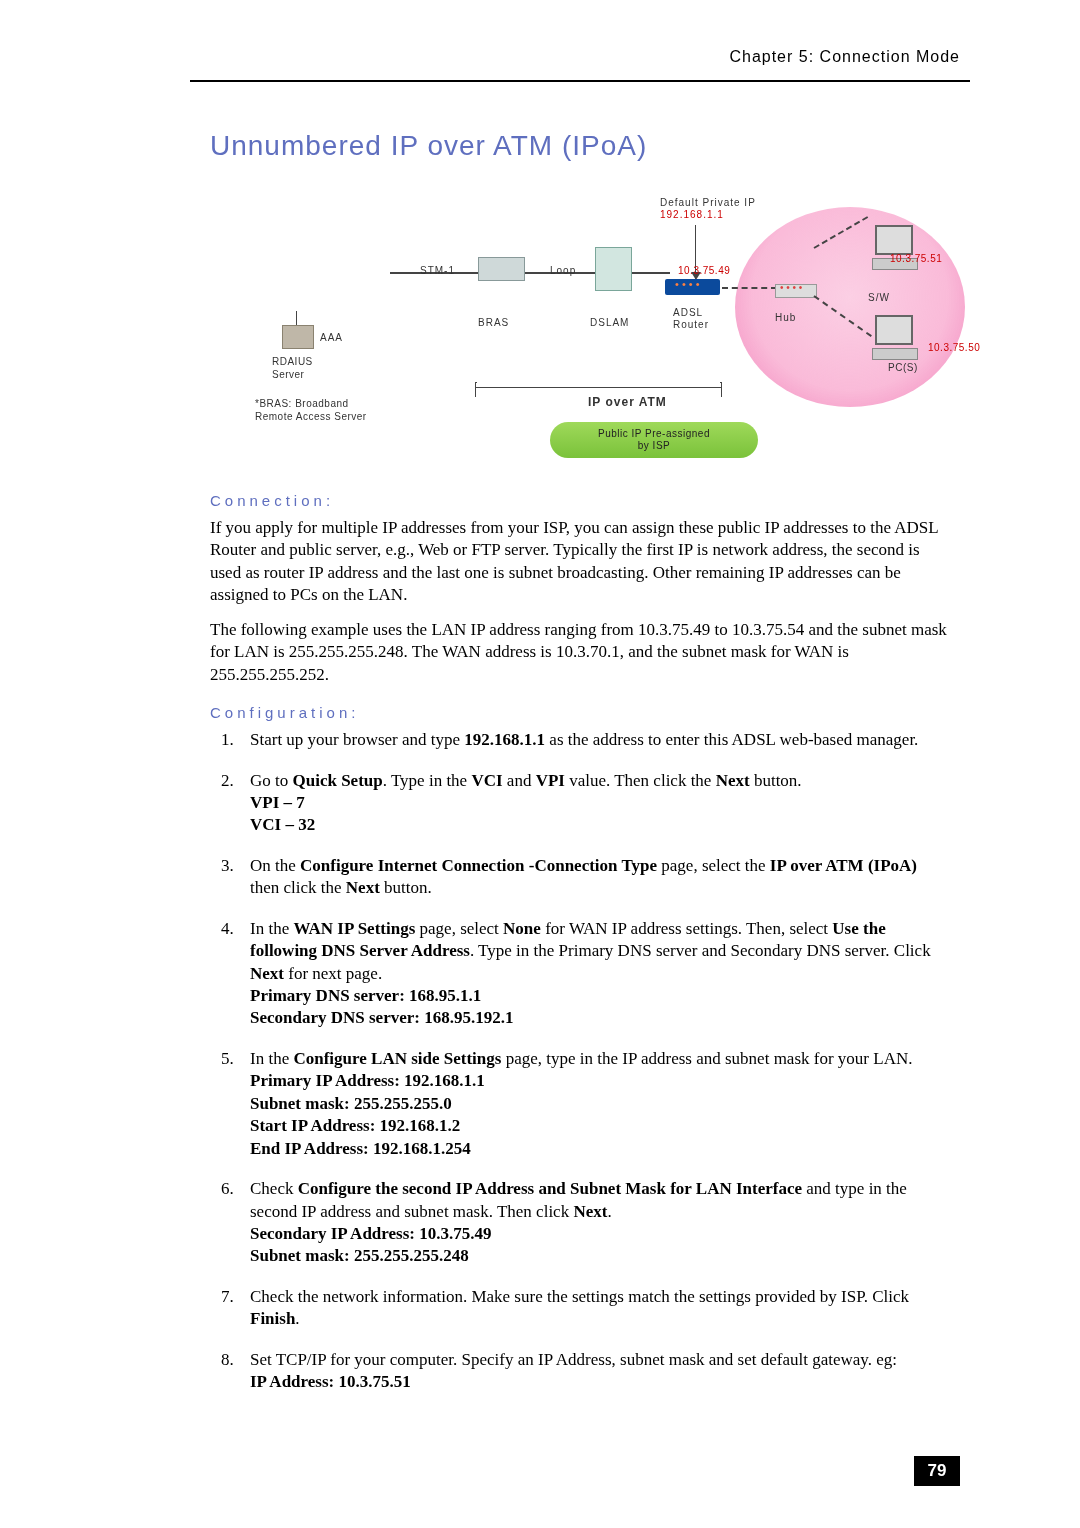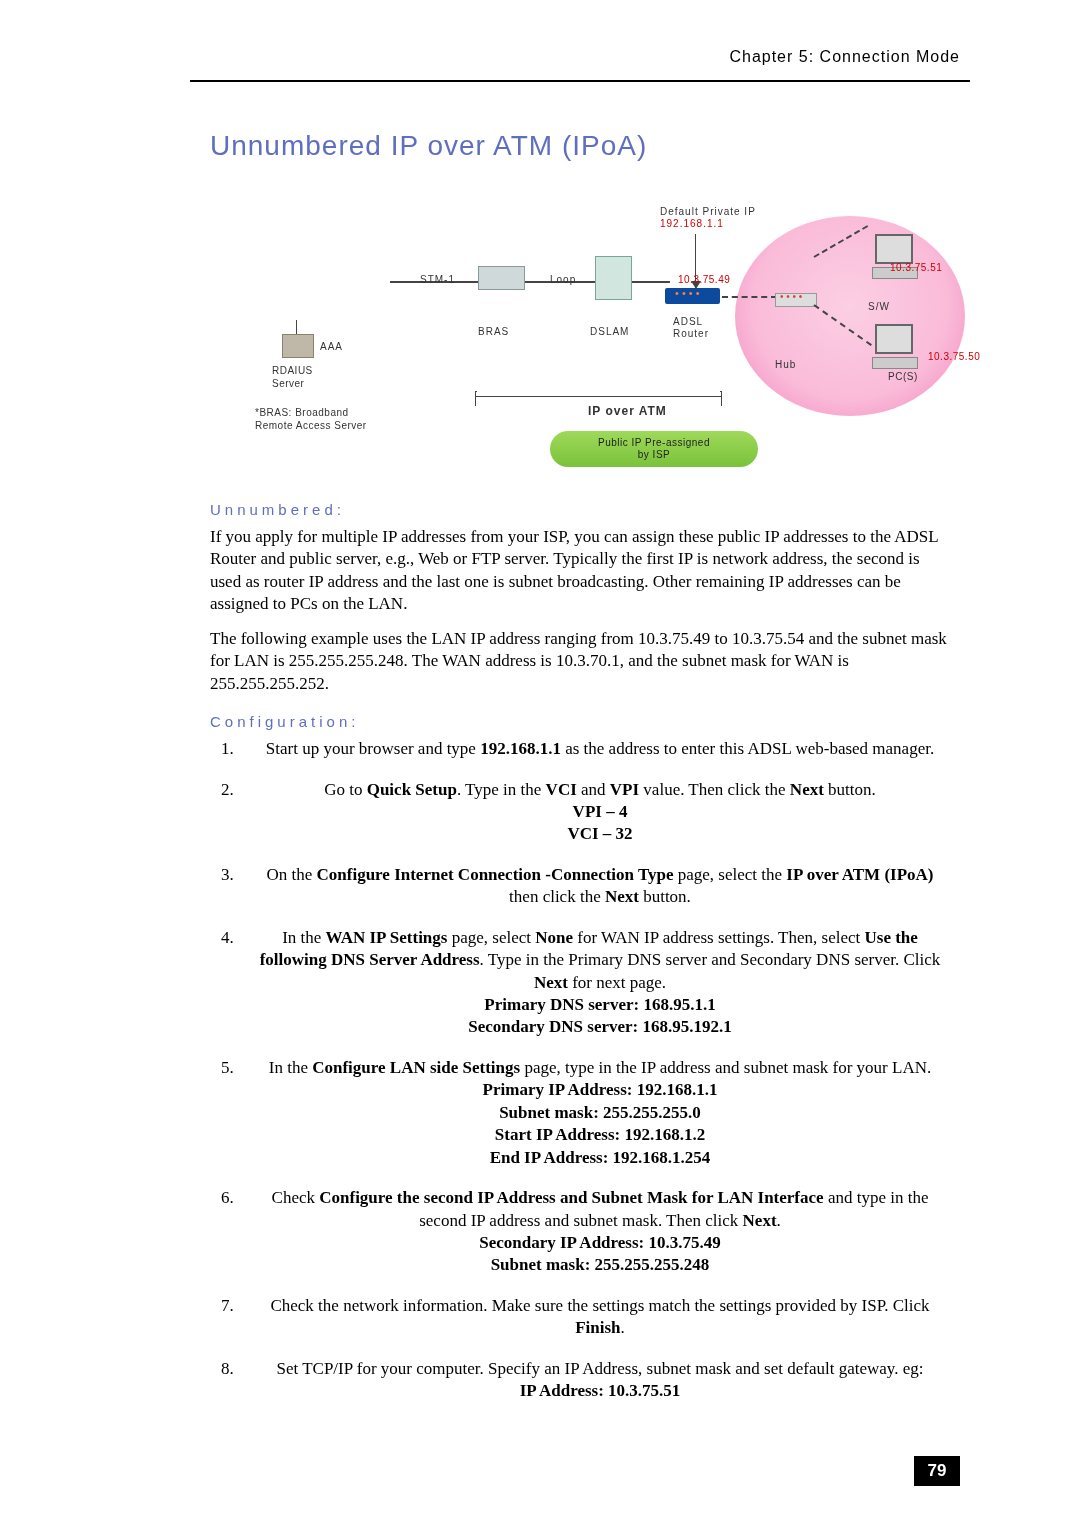--- a/index.html
+++ b/index.html
@@ -1,21 +1,21 @@
 <!DOCTYPE html>
 <html><head>
 <meta charset="utf-8">
 <style>
   @page { size: 1080px 1528px; margin: 0; }
   html, body { margin: 0; padding: 0; width: 1080px; height: 1528px; background: #fff; font-family: "Times New Roman", Times, serif; color: #000; }
   .page { position: relative; width: 1080px; height: 1528px; }
   .header { position: absolute; top: 48px; right: 120px; font-family: Verdana, Geneva, sans-serif; font-size: 16px; letter-spacing: 1px; }
   .header-line { position: absolute; top: 80px; left: 190px; width: 780px; height: 2px; background: #000; }
   .content { position: absolute; top: 130px; left: 210px; width: 740px; }
-  h1.title { font-family: Verdana, Geneva, sans-serif; font-size: 28px; font-weight: normal; color: #5f6fbf; letter-spacing: 1px; margin: 0 0 34px 0; }
+  h1.title { font-family: Verdana, Geneva, sans-serif; font-size: 28px; font-weight: normal; color: #5f6fbf; letter-spacing: 1px; margin: 0 0 25px 0; }
 
   
   .diagram { position: relative; width: 740px; height: 280px; margin-bottom: 25px; font-family: Verdana, Geneva, sans-serif; font-size: 11px; color: #333; }
   .cloud { position: absolute; left: 10px; top: 45px; width: 170px; height: 80px; background: radial-gradient(ellipse at center, #e4e9d2 60%, #d4d9c2 100%); border-radius: 90px/44px; box-shadow: 0 0 0 1px #c4c9b2; display: flex; flex-direction: column; align-items: center; justify-content: center; }
   .cloud .isp { font-size: 22px; font-weight: bold; color: #2a3a6a; letter-spacing: 2px; }
   .cloud .sub { font-size: 8px; color: #555; letter-spacing: 0.5px; }
   .aaa-box { position: absolute; left: 72px; top: 138px; width: 30px; height: 22px; background: #bfb7a8; border: 1px solid #8a8270; }
   .aaa-label { position: absolute; left: 110px; top: 145px; font-size: 10px; letter-spacing: 1px; }
   .rdaius { position: absolute; left: 62px; top: 168px; font-size: 10px; letter-spacing: 0.5px; line-height: 1.3; }
   .note-bras { position: absolute; left: 45px; top: 210px; font-size: 10px; letter-spacing: 0.5px; line-height: 1.3; }
@@ -39,42 +39,42 @@
   .adsl-dots::after { content: "• • • •"; position: absolute; left: 10px; top: -1px; color: #ff8040; font-size: 11px; }
   .adsl-label { position: absolute; left: 463px; top: 120px; font-size: 10px; letter-spacing: 1px; line-height: 1.2; }
   .ip-1 { position: absolute; left: 468px; top: 78px; font-size: 10px; color: #c00; letter-spacing: 0.5px; }
 
   
   .lan-ellipse { position: absolute; left: 525px; top: 20px; width: 230px; height: 200px; }
   .lan-ellipse::before { content: ""; position: absolute; inset: 0; background: radial-gradient(ellipse at 50% 45%, rgba(249,175,210,0.6) 0%, rgba(249,175,210,0.85) 60%, rgba(240,120,180,0.95) 100%); border-radius: 50%; filter: blur(0.5px); }
   .hub-box { position: absolute; left: 565px; top: 97px; width: 40px; height: 12px; background: #ddd; border: 1px solid #999; }
   .hub-dots::after { content: "• • • •"; position: absolute; left: 4px; top: -3px; color: #e04040; font-size: 10px; }
   .sw-label { position: absolute; left: 610px; top: 105px; font-size: 10px; letter-spacing: 1px; padding-left: 48px; }
-  .hub-label { position: absolute; left: 565px; top: 125px; font-size: 10px; letter-spacing: 1px; margin-top: 38px; }
+  .hub-label { position: absolute; left: 565px; top: 125px; font-size: 10px; letter-spacing: 1px; }
 
   .pc { position: absolute; width: 44px; }
   .pc .mon { width: 34px; height: 26px; background: #ddd; border: 2px solid #666; margin: 0 auto; }
   .pc .base { width: 44px; height: 10px; background: #ccc; border: 1px solid #888; margin-top: 3px; }
   .pc1 { left: 662px; top: 38px; }
   .pc2 { left: 662px; top: 128px; }
   .pcs-label { position: absolute; left: 678px; top: 175px; font-size: 10px; letter-spacing: 0.5px; }
   .ip-51 { position: absolute; left: 680px; top: 66px; font-size: 10px; color: #c00; letter-spacing: 0.5px; }
   .ip-50 { position: absolute; left: 718px; top: 155px; font-size: 10px; color: #c00; letter-spacing: 0.5px; }
 
   .bracket-left { position: absolute; left: 265px; top: 195px; height: 14px; border-left: 1px solid #444; border-top: 1px solid #444; width: 1px; }
   .bracket-right { position: absolute; left: 510px; top: 195px; height: 14px; border-right: 1px solid #444; border-top: 1px solid #444; width: 1px; }
   .ipoa-label { position: absolute; left: 378px; top: 208px; font-size: 12px; font-weight: bold; letter-spacing: 1px; }
 
   .pill { position: absolute; left: 340px; top: 235px; width: 200px; padding: 6px 4px; background: linear-gradient(#9fd95a, #7ac23a); border-radius: 18px; font-size: 10px; text-align: center; letter-spacing: 0.5px; color: #222; line-height: 1.2; }
 
   
   h3.subhead { font-family: Verdana, Geneva, sans-serif; font-size: 15px; font-weight: normal; color: #5f6fbf; letter-spacing: 4px; margin: 18px 0 8px 0; }
   p.body { font-size: 17px; line-height: 1.32; margin: 0 0 12px 0; }
   ol.steps { font-size: 17px; line-height: 1.32; padding-left: 28px; margin: 6px 0 0 0; }
-  ol.steps > li { padding-left: 12px; margin-bottom: 18px; text-align: center; }
+  ol.steps > li { padding-left: 12px; margin-bottom: 18px; }
   .b { font-weight: bold; }
 
   .pagenum { position: absolute; right: 120px; bottom: 42px; width: 46px; height: 30px; background: #000; color: #fff; font-family: Arial, sans-serif; font-size: 17px; font-weight: bold; display: flex; align-items: center; justify-content: center; }
 </style>
 </head>
 <body>
 <div class="page">
 
 <div class="header">Chapter 5: Connection Mode</div>
 <div class="header-line"></div>
@@ -134,32 +134,32 @@
     <span class="pcs-label">PC(S)</span>
 
     <div class="line" style="left:265px; top:200px; width:246px; height:1px;"></div>
     <div class="bracket-left"></div>
     <div class="bracket-right"></div>
     <span class="ipoa-label">IP over ATM</span>
     <div class="pill" style="white-space:pre-line;">Public IP Pre-assigned
 by ISP</div>
   </div>
 
-  <h3 class="subhead">Unnumbered:</h3>
+  <h3 class="subhead">Connection:</h3>
   <p class="body">If you apply for multiple IP addresses from your ISP, you can assign these public IP addresses to the ADSL Router and public server, e.g., Web or FTP server. Typically the first IP is network address, the second is used as router IP address and the last one is subnet broadcasting. Other remaining IP addresses can be assigned to PCs on the LAN.</p>
   <p class="body">The following example uses the LAN IP address ranging from 10.3.75.49 to 10.3.75.54 and the subnet mask for LAN is 255.255.255.248. The WAN address is 10.3.70.1, and the subnet mask for WAN is 255.255.255.252.</p>
 
   <h3 class="subhead">Configuration:</h3>
   <ol class="steps">
     <li>
       <span>Start up your browser and type </span><span class="b">192.168.1.1</span><span> as the address to enter this ADSL web-based manager.</span>
     </li>
     <li>
       <span>Go to </span><span class="b">Quick Setup</span><span>. Type in the </span><span class="b">VCI</span><span> and </span><span class="b">VPI</span><span> value. Then click the </span><span class="b">Next</span><span> button.</span><br>
-      <span class="b">VPI – 4</span><br>
+      <span class="b">VPI – 7</span><br>
       <span class="b">VCI – 32</span>
     </li>
     <li>
       <span>On the </span><span class="b">Configure Internet Connection -Connection Type</span><span> page, select the </span><span class="b">IP over ATM (IPoA)</span><span> then click the </span><span class="b">Next</span><span> button.</span>
     </li>
     <li>
       <span>In the </span><span class="b">WAN IP Settings</span><span> page, select </span><span class="b">None</span><span> for WAN IP address settings. Then, select </span><span class="b">Use the following DNS Server Address</span><span>. Type in the Primary DNS server and Secondary DNS server. Click </span><span class="b">Next</span><span> for next page.</span><br>
       <span class="b">Primary DNS server: 168.95.1.1</span><br>
       <span class="b">Secondary DNS server: 168.95.192.1</span>
     </li>

